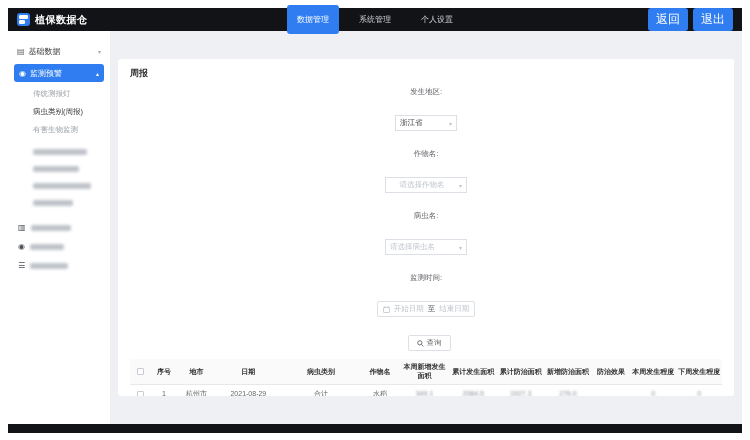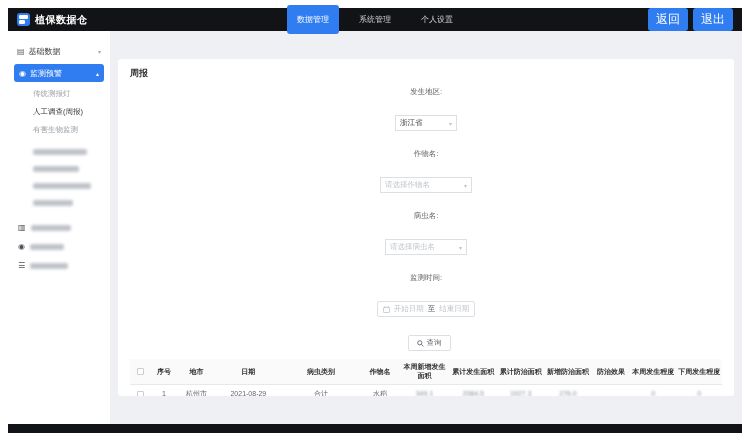--- a/index.html
+++ b/index.html
@@ -42,21 +42,21 @@
   .content { flex:1; margin:28px 8px; background:#fff; border-radius:3px;
     padding:8px 12px 6px; display:flex; flex-direction:column; overflow:hidden; }
   .page-title { font-size:9px; font-weight:bold; color:#333; padding-bottom:7px; }
   .filters { display:flex; align-items:center; gap:18px; font-size:7.5px; color:#606266;
     padding-bottom:8px; white-space:nowrap;flex-direction:column; }
   .sel { display:flex; align-items:center; border:1px solid #dcdfe6; border-radius:0;
     padding:2px 4px; background:#fff; cursor:pointer; }
   .sel .val { color:#333; flex:1; }
   .sel .ph { color:#bfc4cc; flex:1; }
   .sel .chev { color:#c0c4cc; font-size:6px; margin-left:5px; }
-  .w-region{ width:62px; } .w-crop{ width:92px; } .w-pest{ width:82px; }
+  .w-region{ width:62px; } .w-crop{ width:82px;text-align:center; } .w-pest{ width:82px; }
   .date-range { display:flex; align-items:center; gap:4px; border:1px solid #dcdfe6;
     border-radius:2px; padding:2px 5px; cursor:text;justify-content:space-between; }
   .date-range .ph { color:#bfc4cc; }
   .date-range .to { color:#606266; }
   .search-btn { display:flex; align-items:center; gap:3px; border:1px solid #dcdfe6;
     border-radius:2px; padding:2px 8px; color:#606266; background:#fff; margin-left:6px; cursor:pointer; }
 
   
   table { width:100%; border-collapse:collapse; table-layout:fixed; font-size:7px; }
   thead th { background:#fafafa; color:#333; font-weight:bold; border-bottom:1px solid #e8e8e8;
@@ -115,21 +115,21 @@
         <span class="gicon">▤</span>
         <span>基础数据</span>
         <span class="chev">▾</span>
       </div>
       <div class="side-group active">
         <span class="gicon">◉</span>
         <span>监测预警</span>
         <span class="chev">▴</span>
       </div>
       <div class="sub-item">传统测报灯</div>
-      <div class="sub-item current">人工调查(周报)</div>
+      <div class="sub-item current">病虫类别(周报)</div>
       <div class="sub-item">有害生物监测</div>
 
       <div class="blur-list">
         <div class="blur-bar" style="width:54px"></div>
         <div class="blur-bar" style="width:46px"></div>
         <div class="blur-bar" style="width:58px"></div>
         <div class="blur-bar" style="width:40px"></div>
       </div>
 
       <div class="bottom-items">

